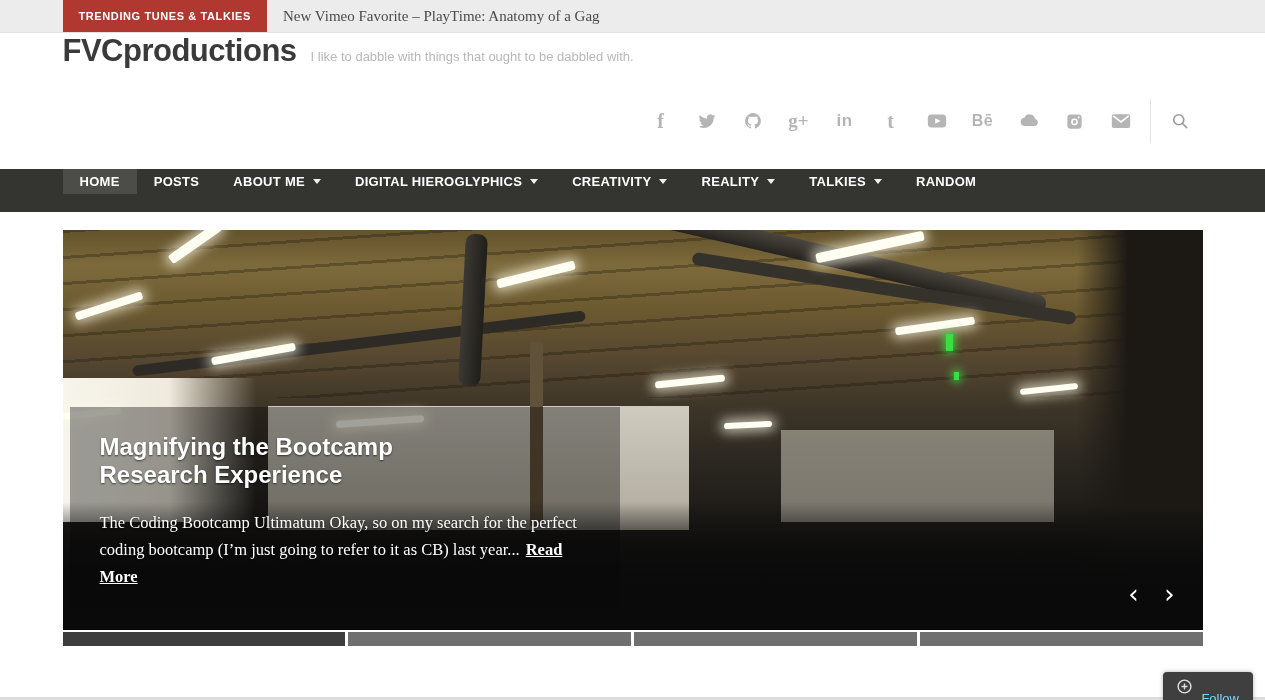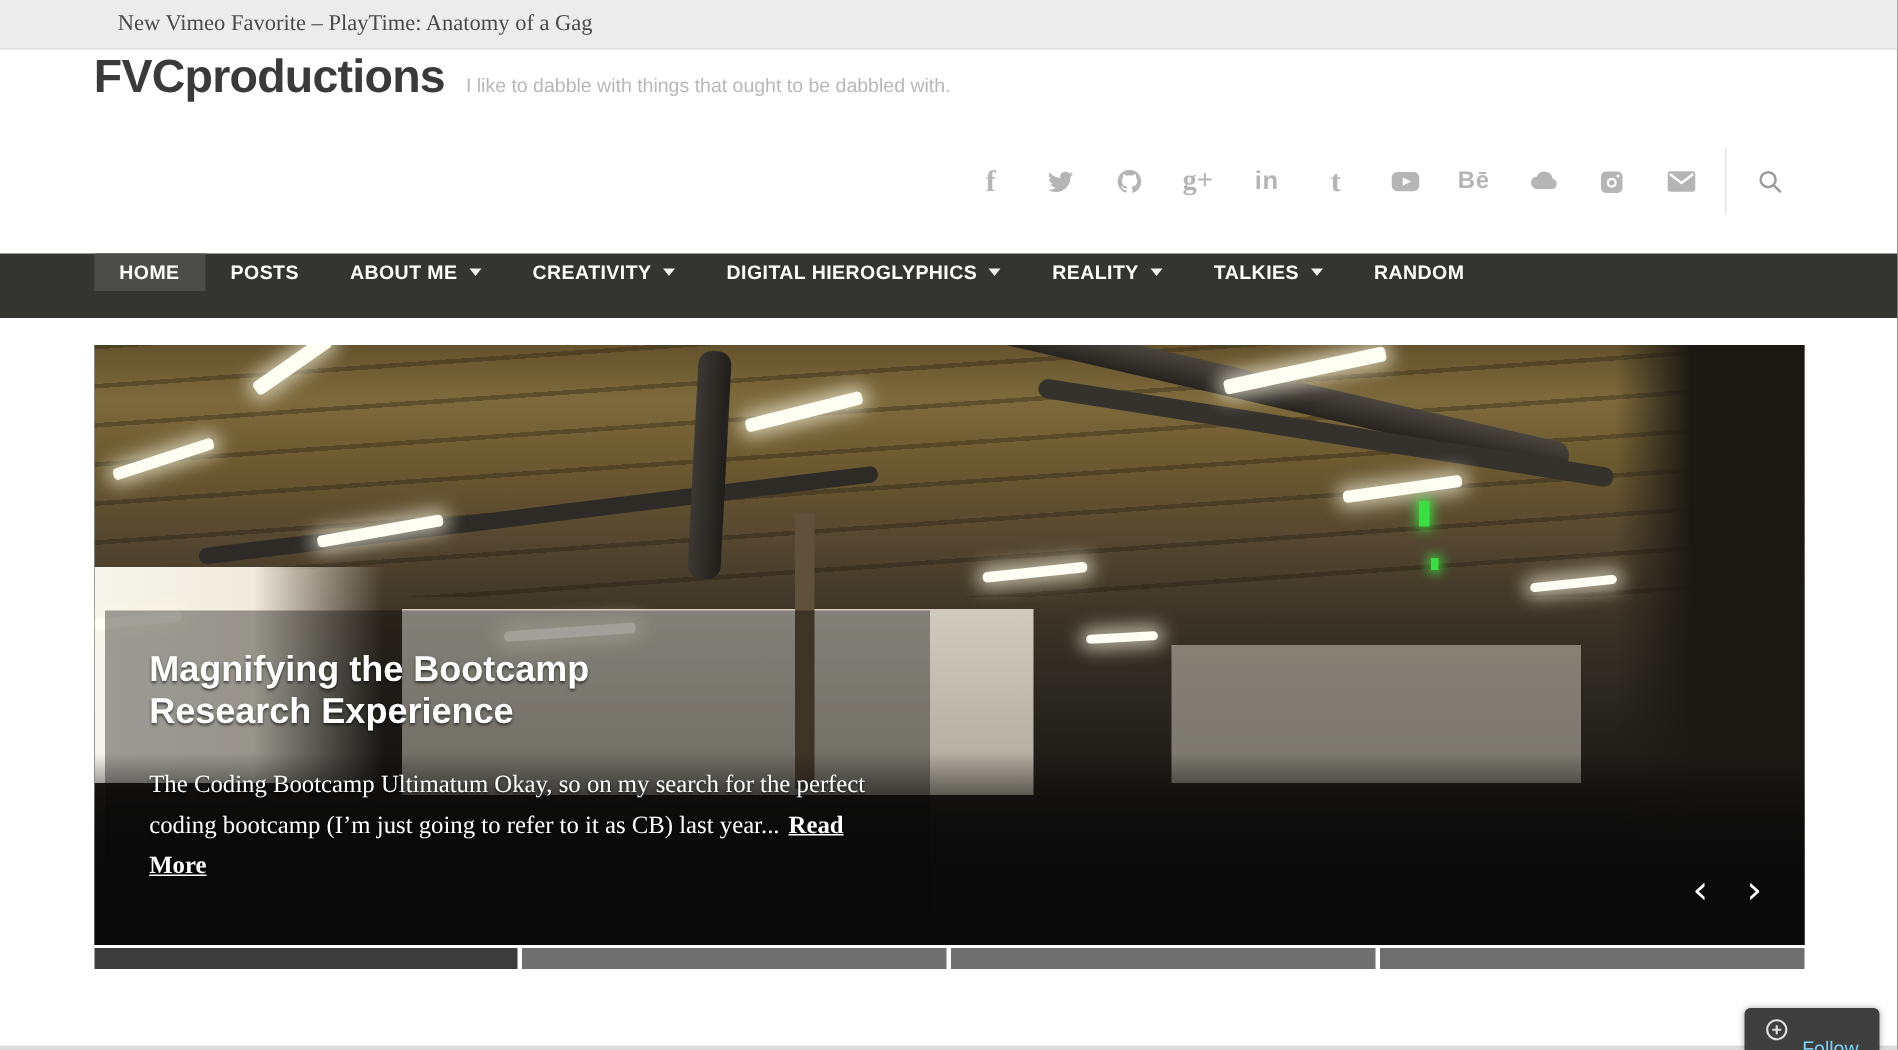--- a/index.html
+++ b/index.html
@@ -146,20 +146,23 @@
     display:flex; align-items:center; gap:9px; padding:0 14px; cursor:pointer;
     box-shadow:0 0 4px rgba(0,0,0,.3);
   }
   .follow-label { color:#7dd3fc; font-size:13px;margin-top:24px; }
 </style>
 </head>
 <body>
 
 <div class="ticker">
   <div class="content">
+    <div class="ticker-label">
+      <span>TRENDING TUNES &amp; TALKIES</span>
+    </div>
     <a class="ticker-headline">
       <span>New Vimeo Favorite – PlayTime: Anatomy of a Gag</span>
     </a>
   </div>
 </div>
 
 <div class="site-header">
   <div class="content">
     <div class="brand-row">
       <a class="site-logo">FVCproductions</a>
@@ -234,25 +237,25 @@
       <span>HOME</span>
     </div>
     <div class="nav-item">
       <span>POSTS</span>
     </div>
     <div class="nav-item">
       <span>ABOUT ME</span>
       <span class="caret"></span>
     </div>
     <div class="nav-item">
+      <span>DIGITAL HIEROGLYPHICS</span>
+      <span class="caret"></span>
+    </div>
+    <div class="nav-item">
       <span>CREATIVITY</span>
-      <span class="caret"></span>
-    </div>
-    <div class="nav-item">
-      <span>DIGITAL HIEROGLYPHICS</span>
       <span class="caret"></span>
     </div>
     <div class="nav-item">
       <span>REALITY</span>
       <span class="caret"></span>
     </div>
     <div class="nav-item">
       <span>TALKIES</span>
       <span class="caret"></span>
     </div>

